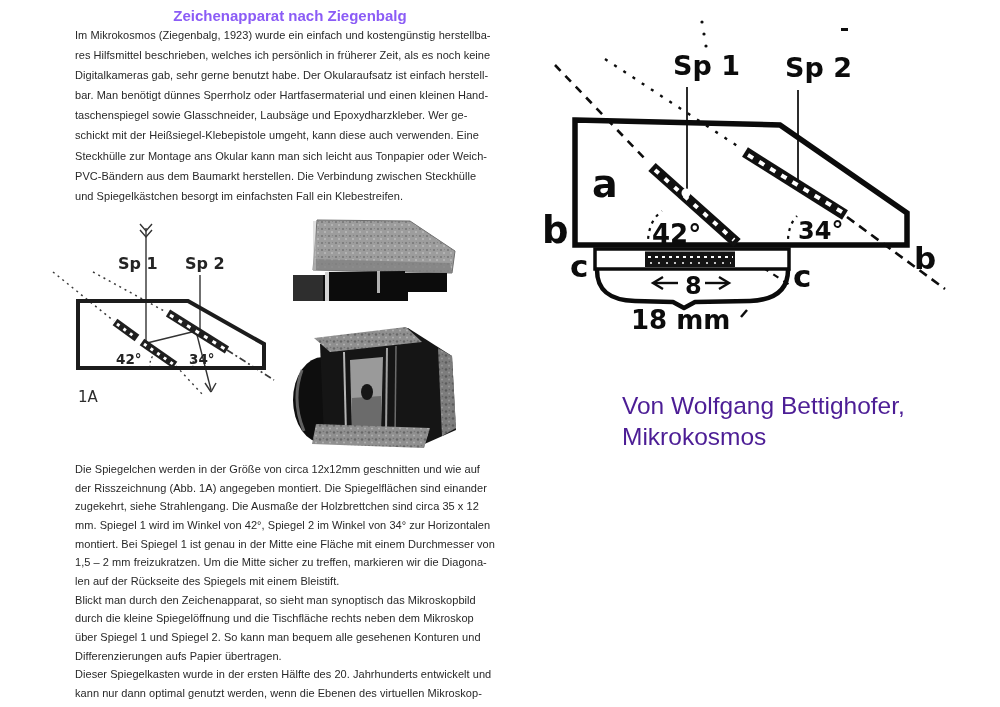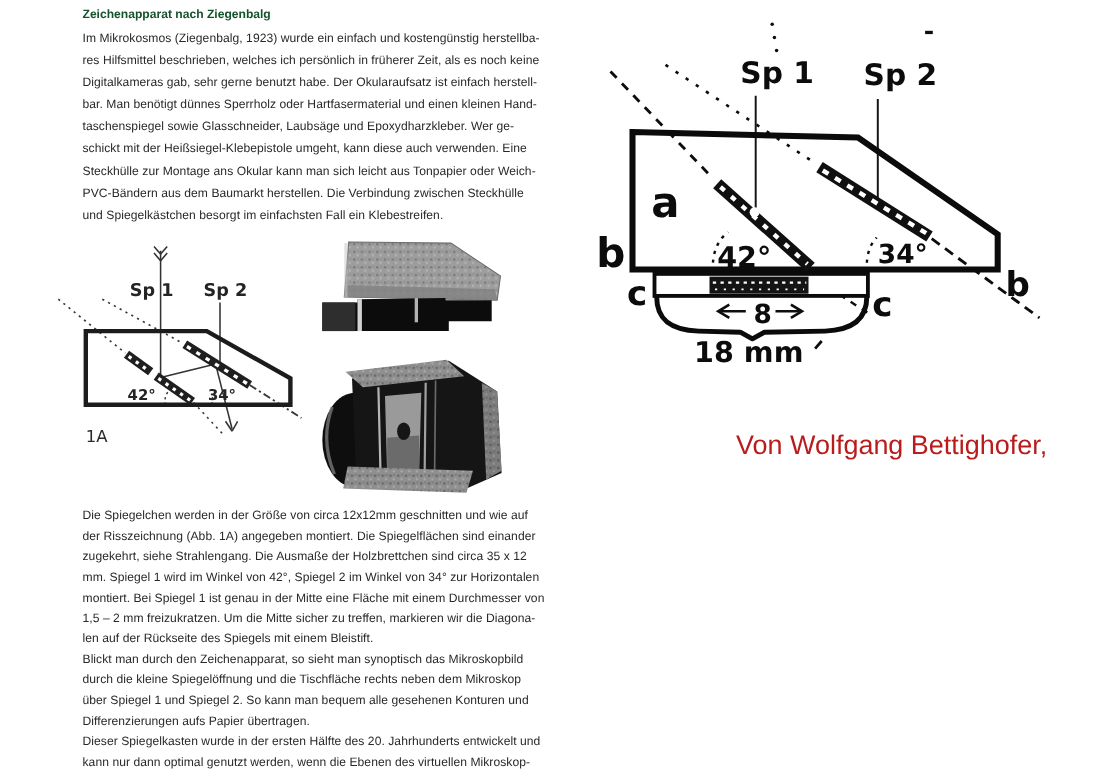--- a/index.html
+++ b/index.html
@@ -4,31 +4,31 @@
 <style>
   html,body { margin:0; padding:0; }
   body {
     width:1000px; height:707px; background:#ffffff;
     overflow:hidden; position:relative;
     font-family:"Liberation Sans", sans-serif;
   }
   .abs { position:absolute; }
   .heading {
     left:75px; top:7px; width:430px;
-    font-size:11px; font-weight:bold; color:#14532d;
+    font-size:15px; font-weight:bold; color:#8b5cf6;text-align:center;
   }
   .para {
     font-size:11px; color:#282828; white-space:pre-line;
     letter-spacing:0.05px;
   }
   .para1 { left:75px; top:25px; width:432px; line-height:20.1px; }
   .para2 { left:75px; top:460px; width:442px; line-height:18.65px; }
   .caption {
     left:622px; top:391px; width:330px;
-    font-size:24.5px; line-height:30.5px; color:#b91c1c;text-align:right;
+    font-size:24.5px; line-height:30.5px; color:#4c1d95;
   }
   .fig-small  { left:50px;  top:222px; }
   .photo-top  { left:285px; top:213px; }
   .photo-bot  { left:290px; top:318px; }
   .fig-large  { left:535px; top:15px; }
   svg text { font-family:"DejaVu Sans", sans-serif; }
   .hwB { font-weight:bold; fill:#0c0c0c; }
   .hwS { font-weight:bold; fill:#242424; }
 </style>
 </head>
@@ -170,20 +170,21 @@
   <text x="35" y="262" font-size="31" class="hwB">c</text>
   <text x="258" y="272" font-size="31" class="hwB">c</text>
   <text x="117" y="228" font-size="26" class="hwB">42°</text>
   <text x="263" y="224" font-size="24" class="hwB">34°</text>
   <text x="150" y="279" font-size="24" class="hwB">8</text>
   <text x="96" y="314" font-size="26" class="hwB">18 mm</text>
 </svg>
 
 <div class="abs caption">
   <div>Von Wolfgang Bettighofer,</div>
+  <div>Mikrokosmos</div>
 </div>
 
 <div class="abs para para2">Die Spiegelchen werden in der Größe von circa 12x12mm geschnitten und wie auf
 der Risszeichnung (Abb. 1A) angegeben montiert. Die Spiegelflächen sind einander
 zugekehrt, siehe Strahlengang. Die Ausmaße der Holzbrettchen sind circa 35 x 12
 mm. Spiegel 1 wird im Winkel von 42°, Spiegel 2 im Winkel von 34° zur Horizontalen
 montiert. Bei Spiegel 1 ist genau in der Mitte eine Fläche mit einem Durchmesser von
 1,5 – 2 mm freizukratzen. Um die Mitte sicher zu treffen, markieren wir die Diagona-
 len auf der Rückseite des Spiegels mit einem Bleistift.
 Blickt man durch den Zeichenapparat, so sieht man synoptisch das Mikroskopbild

